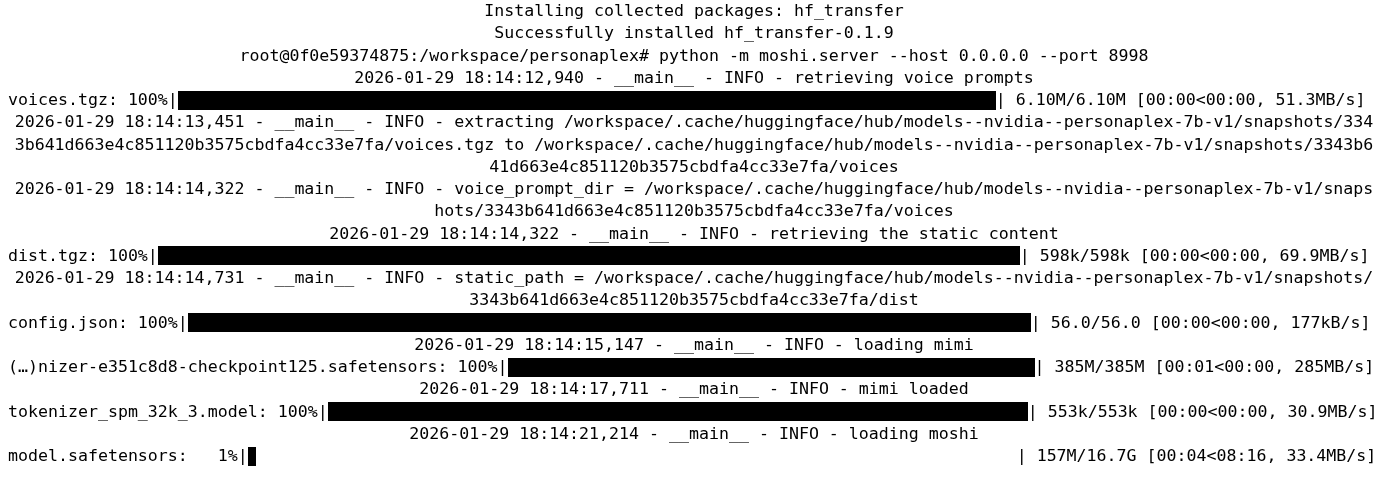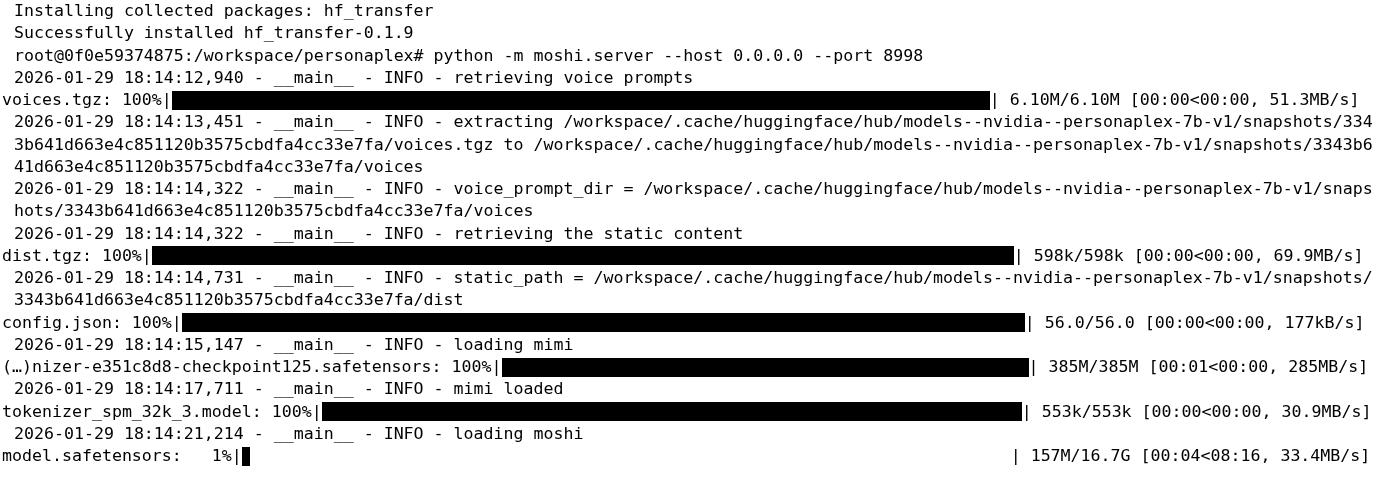--- a/index.html
+++ b/index.html
@@ -27,31 +27,32 @@
     position: relative;
   }
   .line {
     height: 22.25px;
     white-space: pre;
     display: block;
     position: relative;
     padding-left: 14px;
     box-sizing: border-box;
     overflow: hidden;
+    text-align: center;
   }
   .txt {
     white-space: pre;
   }
   
   .pbar-row {
     display: flex;
     align-items: stretch;
     height: 22.25px;
     white-space: pre;
-    padding-left: 2px;
+    padding-left: 8px;
     box-sizing: border-box;
   }
   .pbar-label {
     white-space: pre;
     flex: none;
   }
   .pbar-track {
     flex: none;
     position: relative;
     height: 22.25px;

